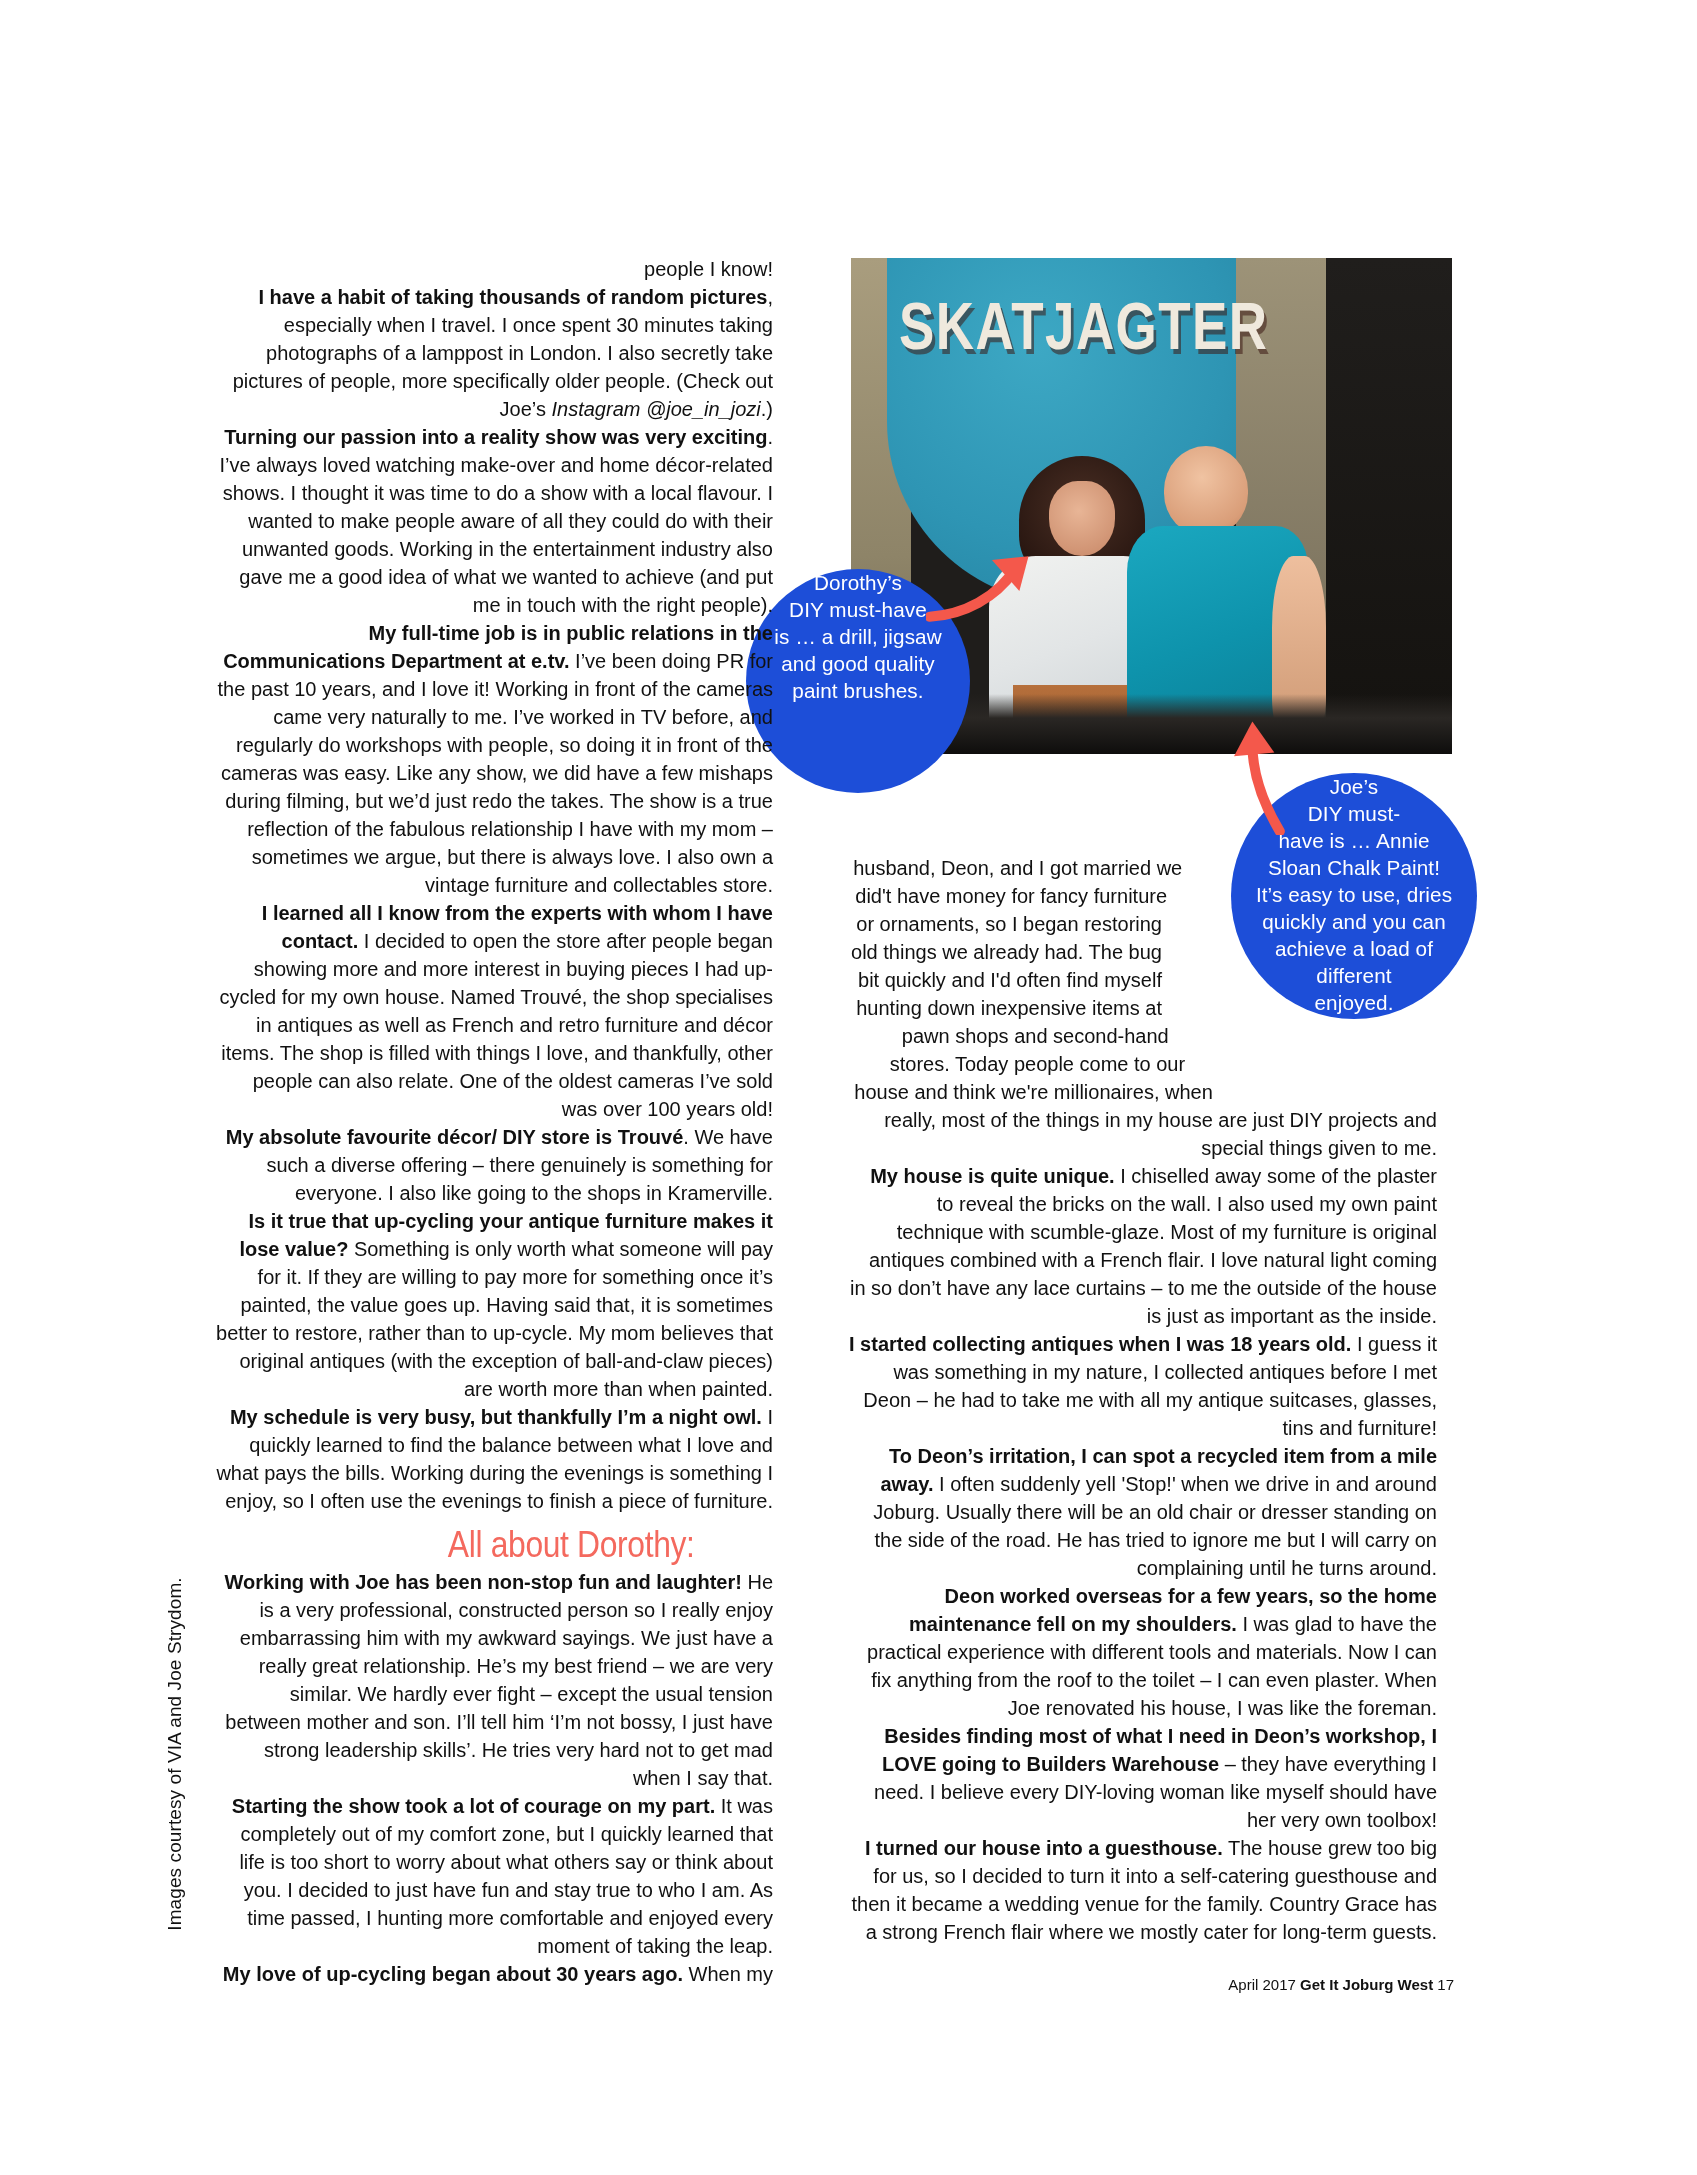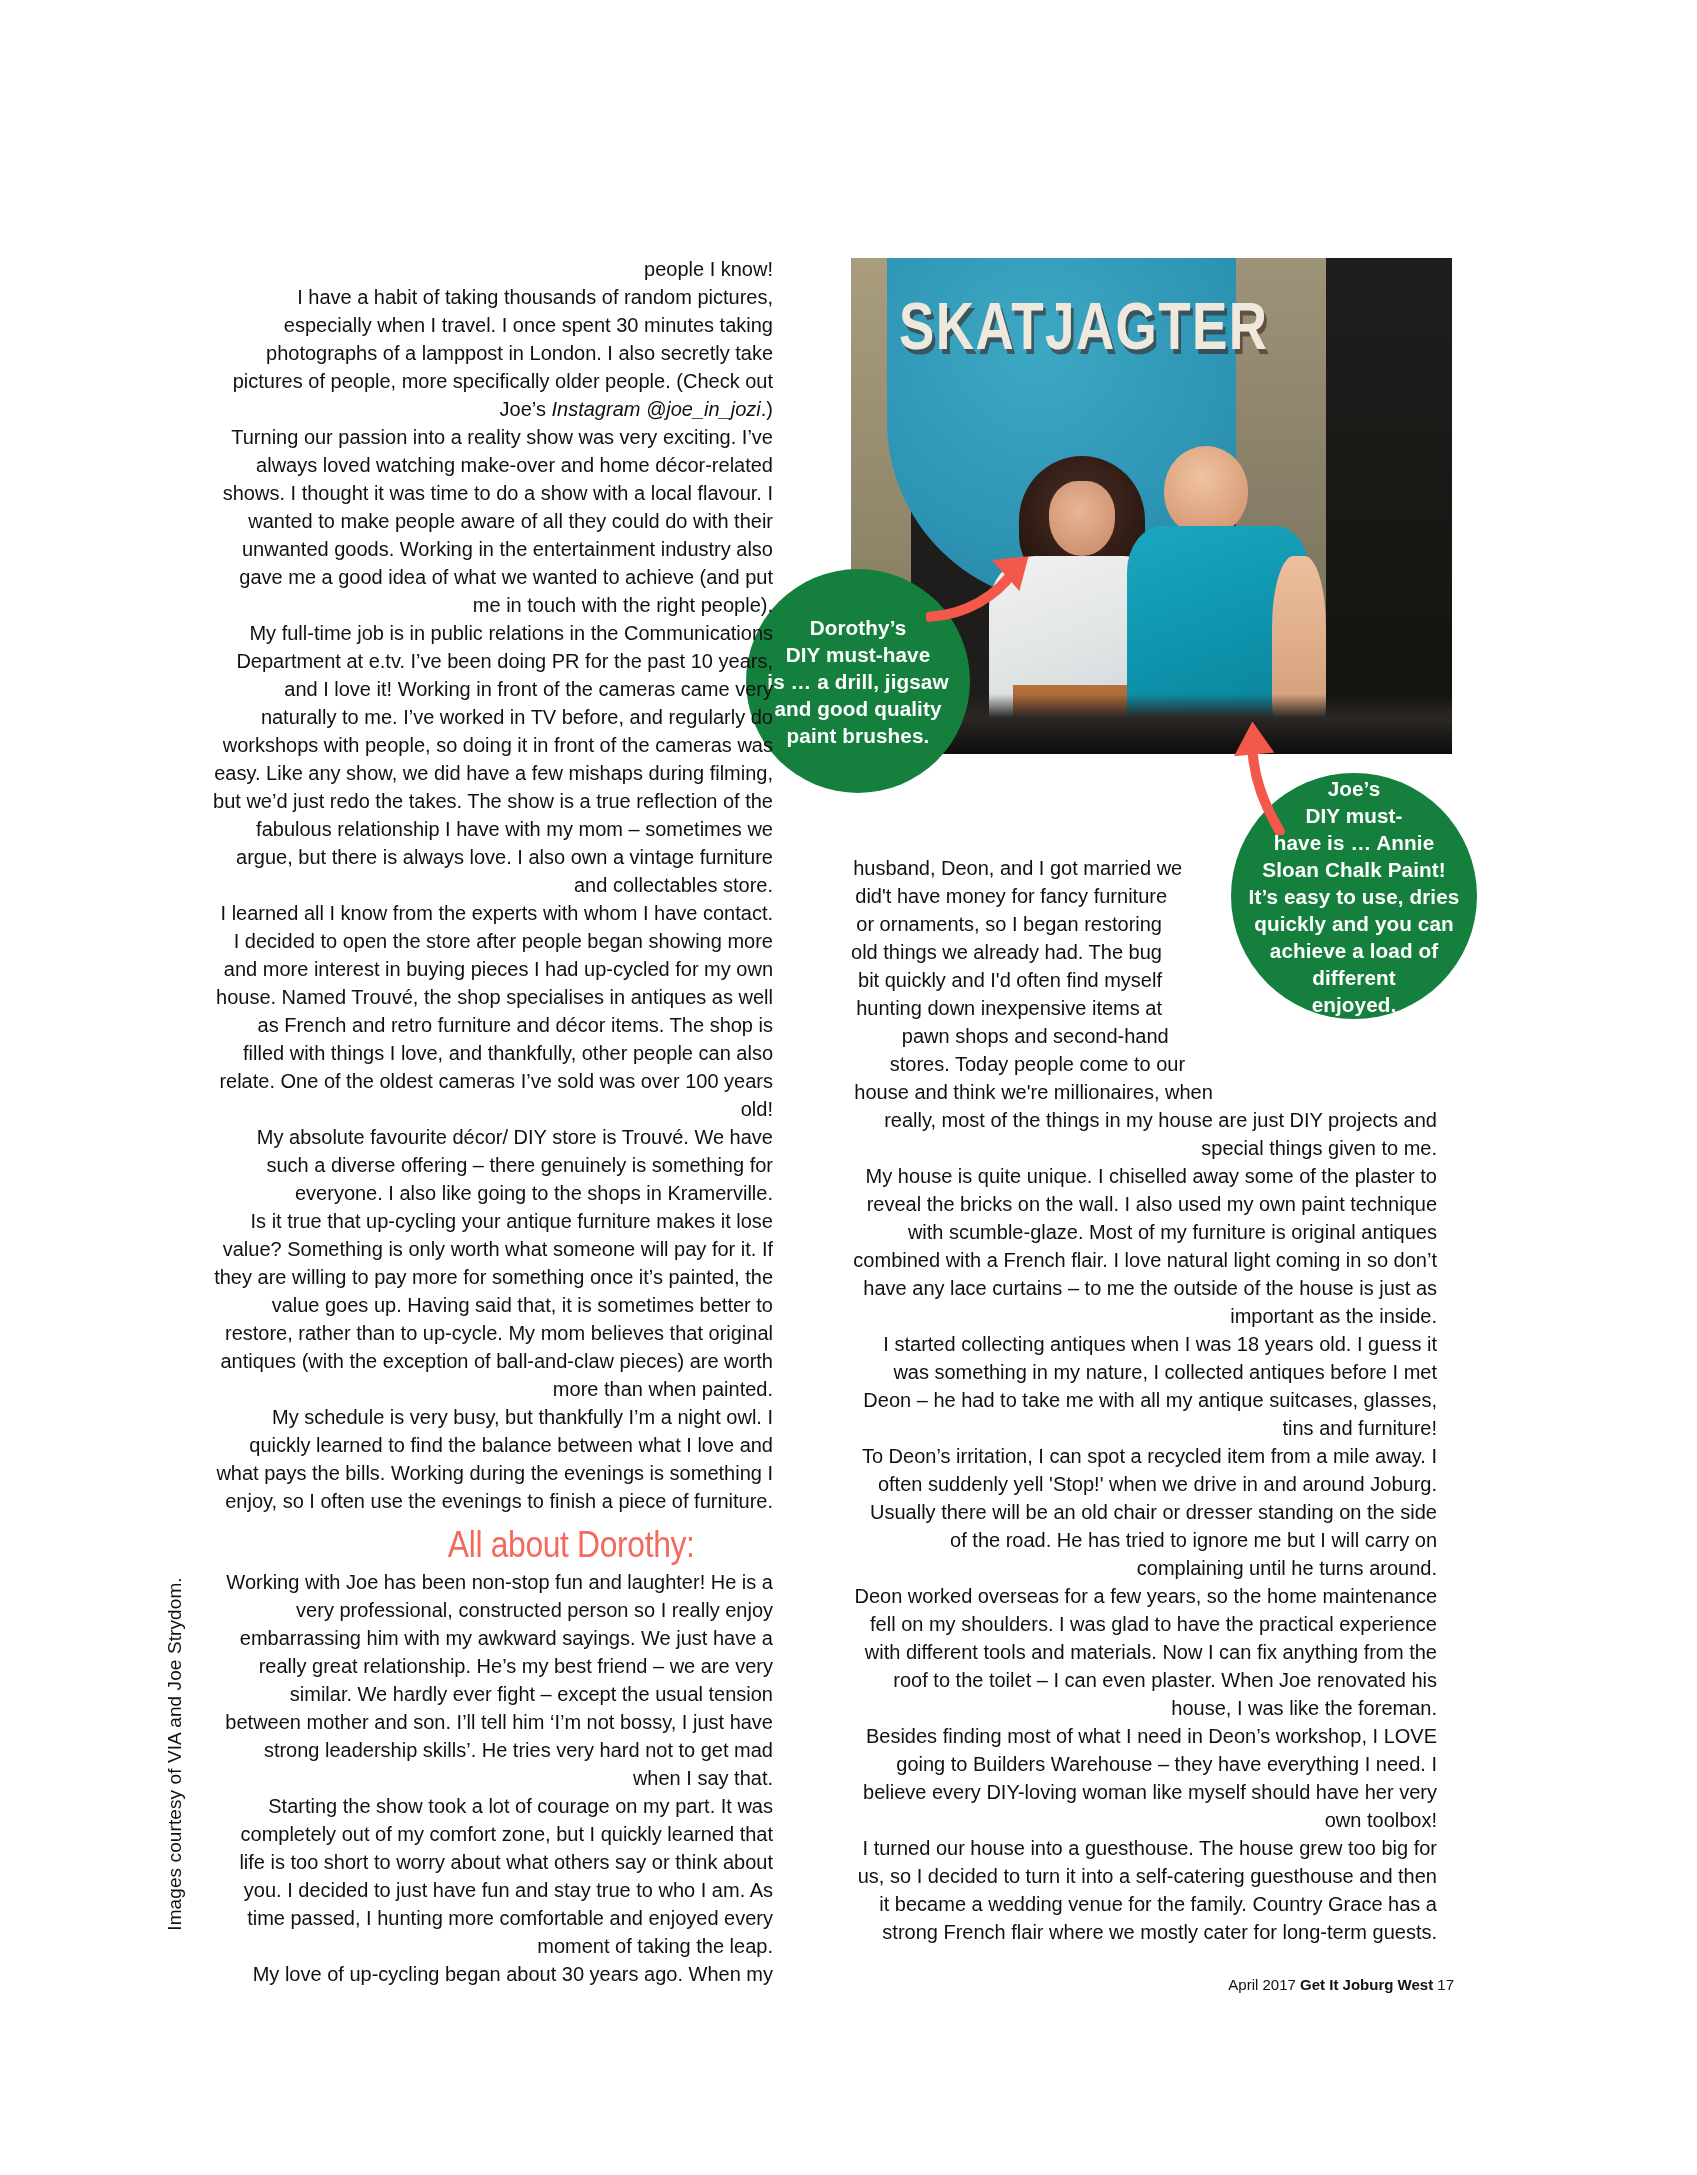--- a/index.html
+++ b/index.html
@@ -55,21 +55,21 @@
   }
   .col-right {
     left: 849px;
     top: 854px;
     width: 588px;
   }
   .col p {
     margin: 0;
   }
   .col b, .col strong {
-    font-weight: normal;
+    font-weight: bold;
   }
   .col i, .col em {
     font-style: italic;
   }
 
   
   .joe-float {
     float: right;
     width: 275px;
     height: 248px;
@@ -177,27 +177,26 @@
   .ph-m-arm {
     position: absolute; left: 70%; top: 60%; width: 9%; height: 36%;
     background: linear-gradient(180deg,#eebf9e,#cf9a75);
     border-radius: 40% 40% 20% 20%;
   }
 
   
   .circle {
     position: absolute;
     border-radius: 50%;
-    background: #15803d;
+    background: #1d4ed8;
     color: #ffffff;
     display: flex;
-    align-items: center;
     justify-content: center;
     text-align: center;
-    font-weight: bold;
+    font-weight: normal;
     box-sizing: border-box;
   }
   .circle span {
     display: block;
     line-height: 27px;
     font-size: 20.7px;
     letter-spacing: 0.1px;
   }
   .circle-dorothy {
     left: 746px;

